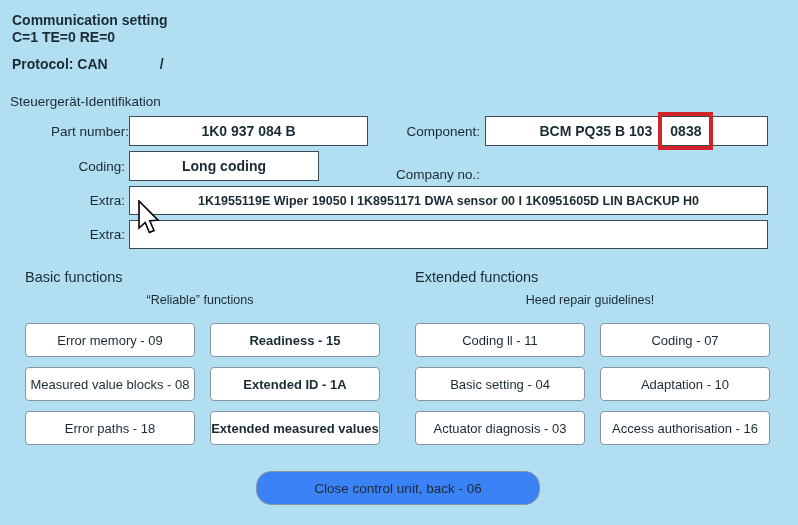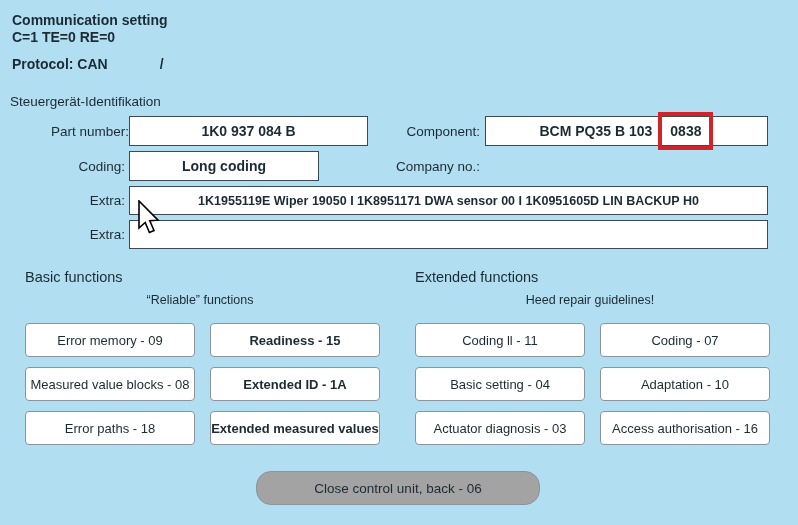--- a/index.html
+++ b/index.html
@@ -26,21 +26,21 @@
     display: flex; align-items: center; justify-content: center;
     font-size: 14px; font-weight: bold; white-space: nowrap; overflow: visible;
   }
   .field.small-text { font-size: 12.5px; }
 
   .lbl-part    { left: 4px;   top: 124px; width: 125px; }
   .lbl-coding  { left: 0;   top: 159px; width: 125px; padding-left: 29px; }
   .lbl-extra1  { left: 0;   top: 193px; width: 125px; }
   .lbl-extra2  { left: 0;   top: 227px; width: 125px; }
   .lbl-comp    { left: 355px; top: 124px; width: 125px; }
-  .lbl-company { left: 355px; top: 159px; width: 125px; }
+  .lbl-company { left: 355px; top: 167px; width: 125px; }
 
   .fld-part    { left: 129px; top: 116px; width: 239px; height: 30px; }
   .fld-coding  { left: 129px; top: 151px; width: 190px; height: 30px; }
   .fld-comp    { left: 485px; top: 116px; width: 283px; height: 30px; }
   .fld-company { left: 485px; top: 151px; width: 283px; height: 30px; }
   .fld-extra1  { left: 129px; top: 186px; width: 639px; height: 29px; }
   .fld-extra2  { left: 129px; top: 220px; width: 639px; height: 29px; }
 
   .red-box {
     display: inline-flex; align-items: center; justify-content: center;
@@ -61,21 +61,21 @@
     display: flex; align-items: center; justify-content: center;
     font-size: 13px; color: #1b2b33; white-space: nowrap; cursor: default;
     font-family: "Liberation Sans", sans-serif;
   }
   .colA { left: 25px; }  .colB { left: 210px; font-weight: bold; }
   .colC { left: 415px; } .colD { left: 600px; }
   .row1 { top: 323px; } .row2 { top: 367px; } .row3 { top: 411px; }
 
   .btn-close {
     position: absolute; left: 256px; top: 471px; width: 284px; height: 34px;
-    background: #a3a3a3; border: 1px solid #8a949c; border-radius: 15px;
+    background: #3b82f6; border: 1px solid #8a949c; border-radius: 15px;
     display: flex; align-items: center; justify-content: center;
     font-size: 13.5px; color: #1b2b33; white-space: nowrap;
   }
 
   .cursor { position: absolute; left: 136px; top: 200px; width: 26px; height: 38px; pointer-events: none; }
 </style>
 </head>
 <body>
 
 <div class="screen">

